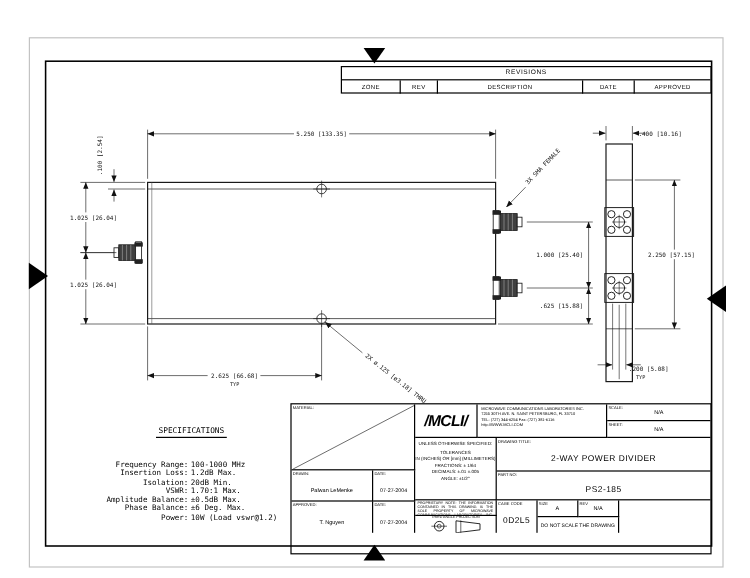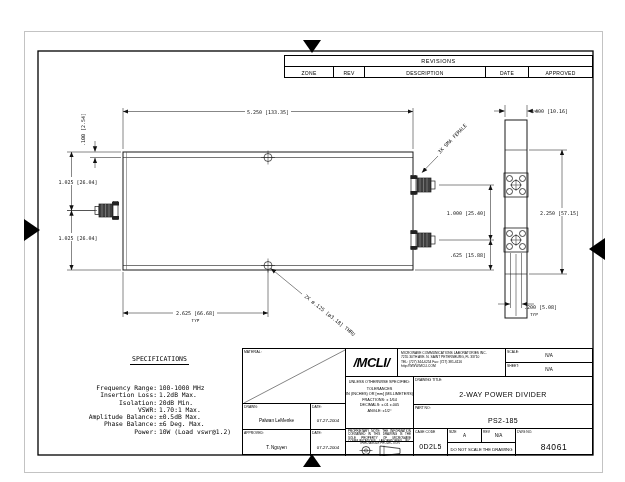--- a/index.html
+++ b/index.html
@@ -15,21 +15,21 @@
   .rev-col:first-child{border-left:none;}
   .c-zone{width:48px}.c-rev{width:31px}.c-desc{width:121px}.c-date{width:43px}.c-appr{flex:1}
   
   .specs{position:absolute;left:62px;top:355px;width:195px;font-family:"DejaVu Sans Mono",monospace;}
   .specs-title{text-align:center;font-size:6.5px;margin-bottom:21px;}
   .specs-title span{border-bottom:.8px solid #000;padding:0 2px 1px 2px;}
   .spec-row{display:grid;grid-template-columns:97px 1fr;line-height:7.3px;font-size:6.3px;}
   .spec-label{text-align:right;padding-right:2px;white-space:nowrap;}
   .spec-value{text-align:left;white-space:nowrap;}
   
-  .tb{position:absolute;left:242px;top:348px;width:351px;height:107px;border:1px solid #000;box-sizing:border-box;padding-left:20px;}
+  .tb{position:absolute;left:242px;top:336px;width:351px;height:126px;border:1px solid #000;box-sizing:border-box;padding-left:20px;}
   .cell{position:absolute;box-sizing:border-box;overflow:hidden;}
   .br{border-right:1px solid #000;} .bb{border-bottom:1px solid #000;}
   .tb-label{position:absolute;left:1px;top:0.5px;font-size:3.4px;white-space:nowrap;}
   .cen{display:flex;align-items:center;justify-content:center;width:100%;height:100%;}
   .logo{font-size:13px;font-style:italic;font-weight:bold;letter-spacing:-0.5px;}
   .company{font-size:3.3px;line-height:4.4px;padding:2px 0 0 3px;white-space:nowrap;}
   .tol{font-size:3.8px;line-height:5.6px;text-align:center;padding-top:3px;}
   .tol .first{margin-bottom:1px;}
   .big-val{font-size:7px;letter-spacing:.4px;}
   .dwg-val{font-size:8.5px;letter-spacing:.6px;}
@@ -354,18 +354,14 @@
       <span class="tb-label">SIZE</span>
       <div class="cen na-val">A</div>
     </div>
     <div class="cell br bb" style="left:239px;top:80px;width:34px;height:14px;">
       <span class="tb-label">REV</span>
       <div class="cen na-val">N/A</div>
     </div>
     <div class="cell br dns" style="left:205px;top:94px;width:68px;height:13px;">
       <div class="cen">DO NOT SCALE THE DRAWING</div>
     </div>
-    <div class="cell" style="left:273px;top:80px;width:76px;height:27px;">
-      <span class="tb-label">DWG NO.</span>
-      <div class="cen dwg-val pad-top">84061</div>
-    </div>
   </div>
 </div>
 
 </body></html>

